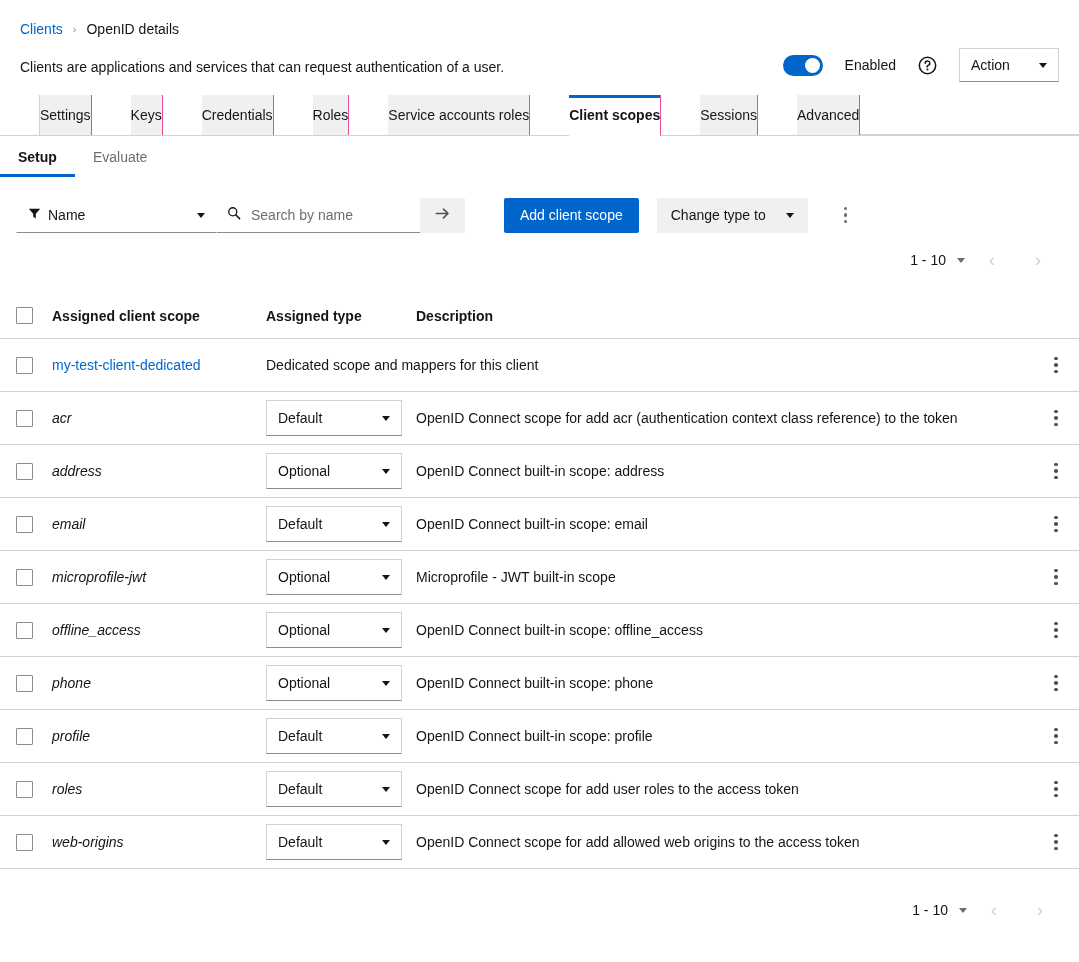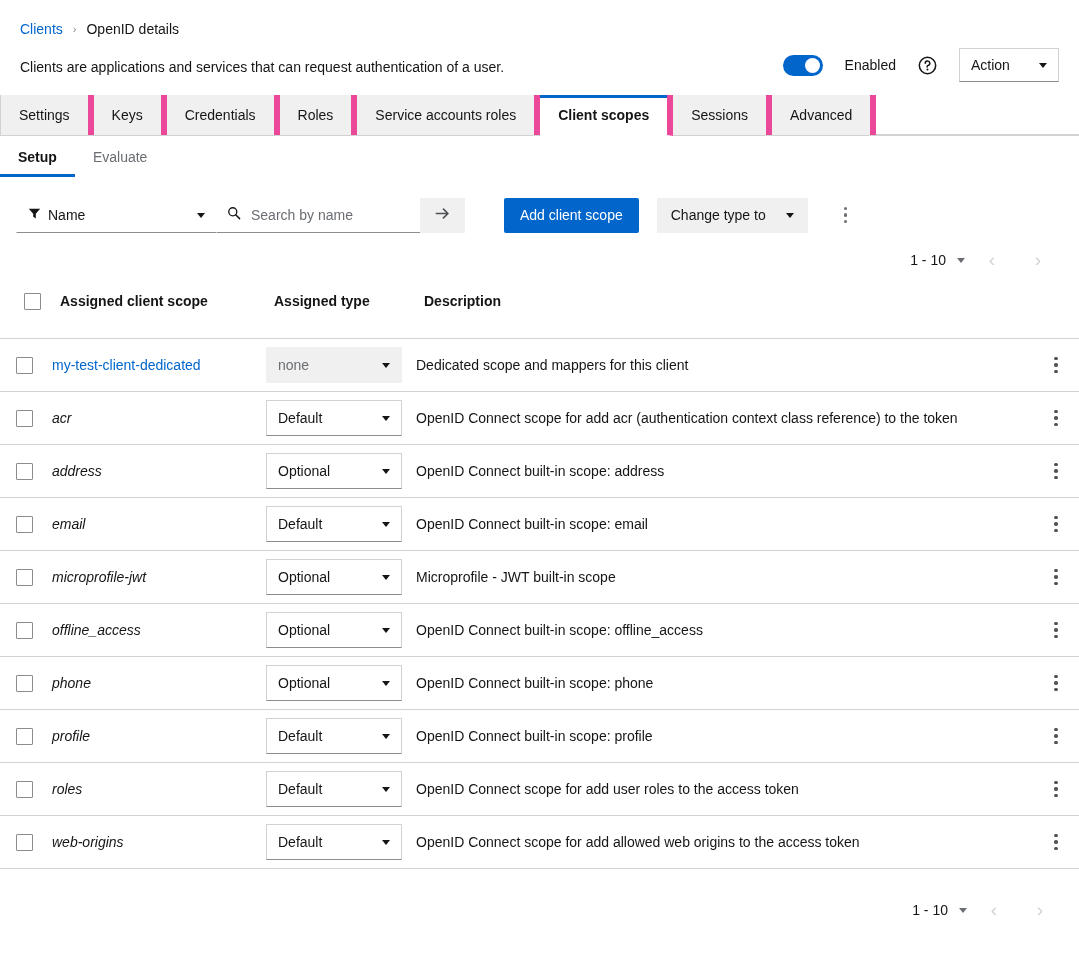--- a/index.html
+++ b/index.html
@@ -92,26 +92,27 @@
   .tabs {
     display: flex; align-items: stretch;
     margin-top: 20px;
     border-bottom: 1px solid #d2d2d2;
     height: 41px;
     background: #fff;
   }
   .tab {
     position: relative;
     display: flex; align-items: center;
-    padding: 0 18px;
+    padding: 0 0;
     font-size: 14px; color: #151515;
     background: #f0f0f0;
-    border-right: 6px solid #ec4899;
+    border-right: 1px solid #ec4899;
     cursor: pointer;
     white-space: nowrap;
+    margin-left: 39px;
   }
   .tab:first-child { border-left: 1px solid #d2d2d2; }
   .tab.active {
     background: #fff;
     font-weight: 700;
     border-bottom: 1px solid #fff;
     margin-bottom: -1px;
   }
   .tab.active::before {
     content: ""; position: absolute;
@@ -224,24 +225,24 @@
     color: #d2d2d2; font-size: 19px;
     cursor: default; background: transparent; border: none;
     font-family: "Liberation Sans", sans-serif;
   }
   .pagination.top { margin-top: 10px; }
   .pagination.bottom { margin-top: 24px; padding-right: 16px; }
 
   
   .table { width: 100%; padding: 0 0 0 0; }
   .thead {
-    display: flex; align-items: flex-start;
+    display: flex; align-items: center;
     height: 46px;
     border-bottom: 1px solid #d2d2d2;
-    padding-left: 24px;
+    padding-left: 16px;
     margin-top: 16px;
   }
   .th {
     font-size: 14px; font-weight: 700; color: #151515;
   }
   .col-check { width: 36px; flex: none; display: flex; align-items: center; }
   .col-name  { width: 214px; flex: none; }
   .col-type  { width: 150px; flex: none; }
   .col-desc  { flex: 1; }
   .col-kebab { width: 46px; flex: none; display: flex; justify-content: center; }
@@ -404,26 +405,20 @@
     <div class="th col-type">Assigned type</div>
     <div class="th col-desc">Description</div>
     <div class="col-kebab"></div>
   </div>
   <div id="rows-container">
       <div class="row">
         <div class="col-check">
           <div class="chk"></div>
         </div>
         <div class="col-name"><a class="cell-link">my-test-client-dedicated</a></div>
-        <div class="col-type">
-          <div class="type-select disabled">
-            <span>none</span>
-            <span class="caret"></span>
-          </div>
-        </div>
         <div class="col-desc cell-desc">Dedicated scope and mappers for this client</div>
         <div class="col-kebab">
           <button class="row-kebab">
             <span class="dot"></span>
             <span class="dot"></span>
             <span class="dot"></span>
           </button>
         </div>
       </div>
       <div class="row">

